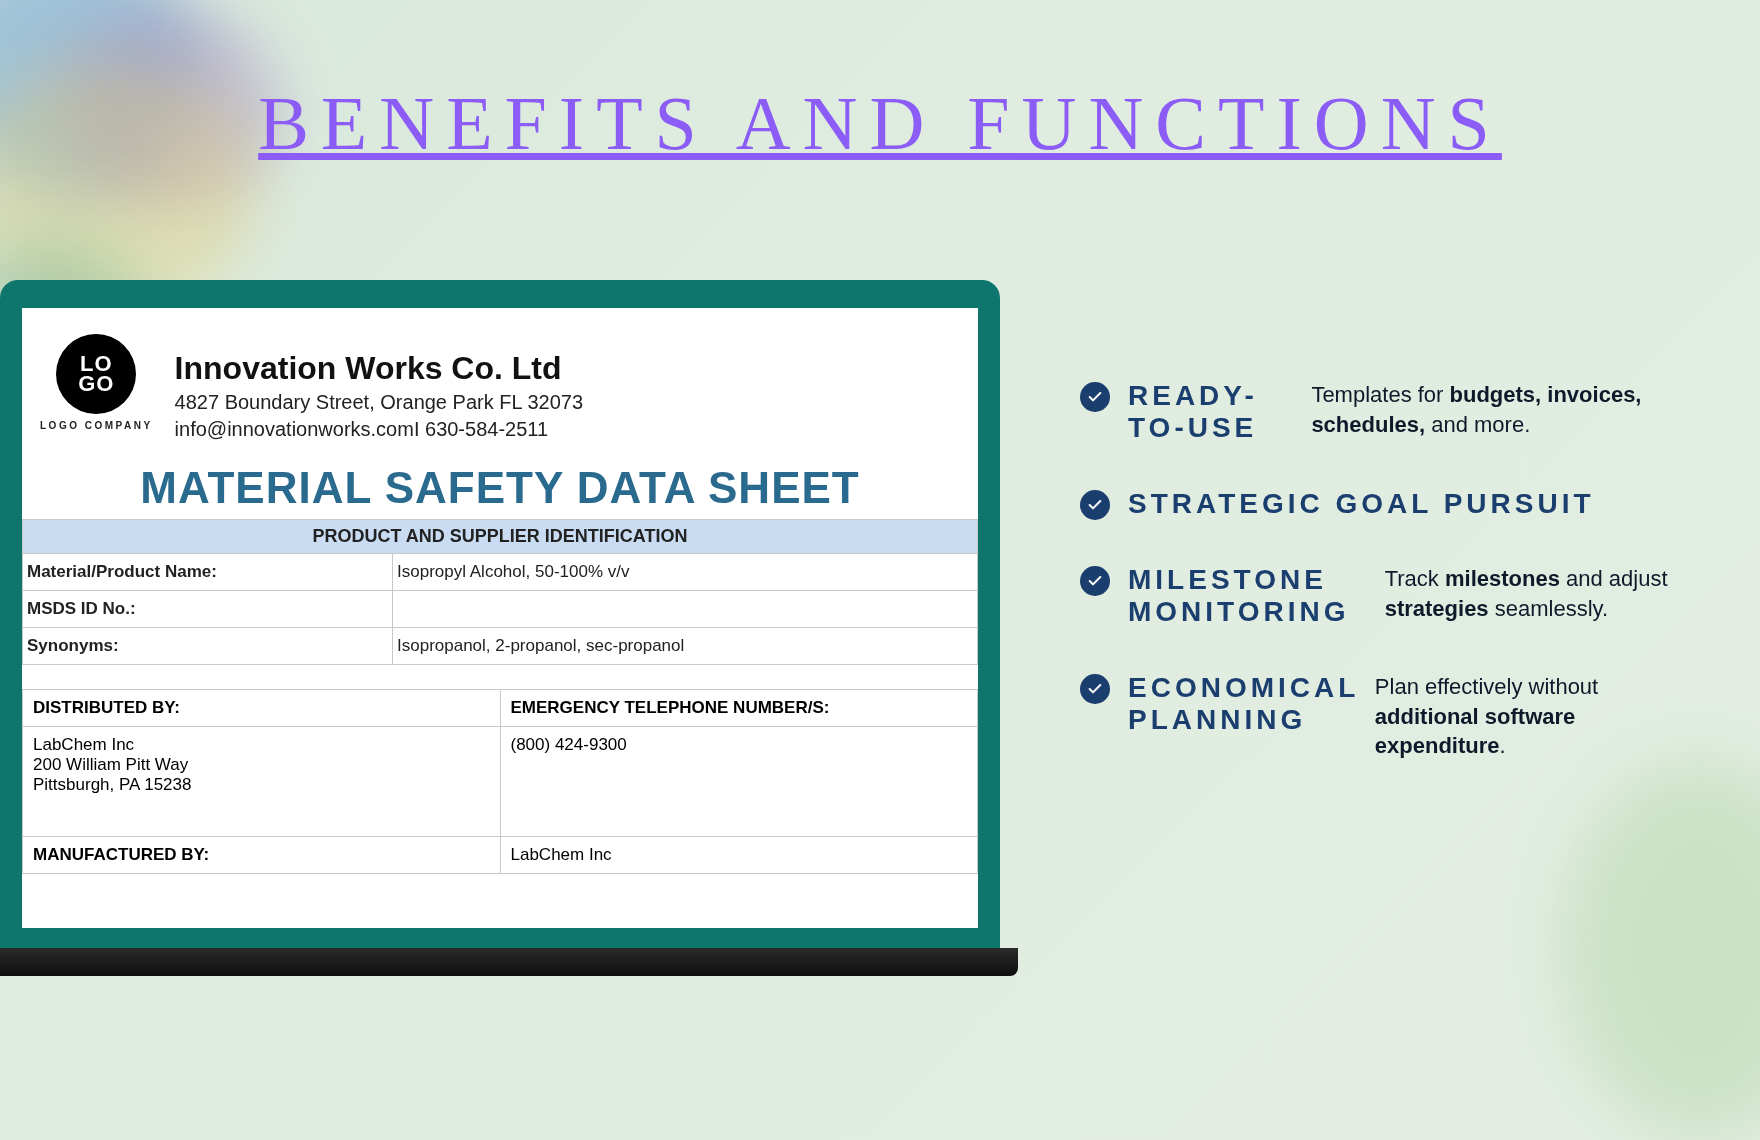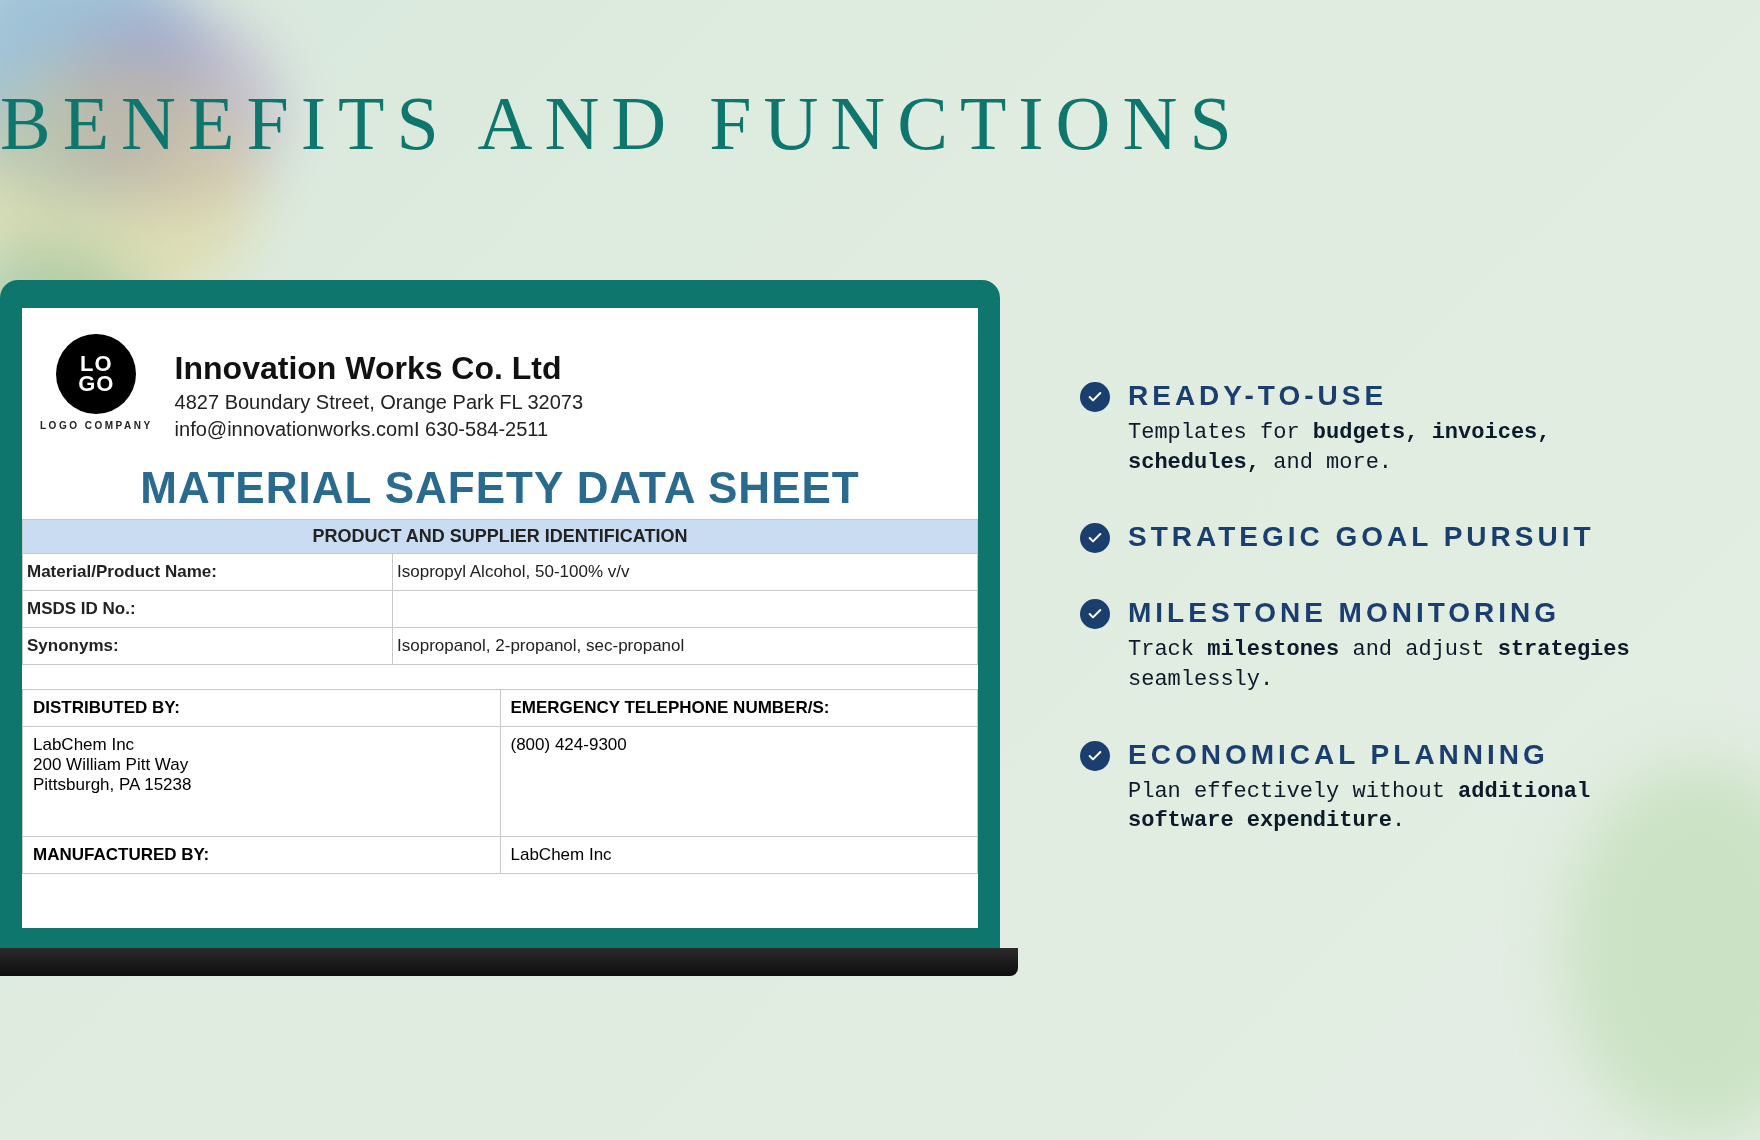--- a/index.html
+++ b/index.html
@@ -18,27 +18,28 @@
 .blob3 { width: 300px; height: 260px; background: #e2cf7a; top: 60px; left: -40px; opacity: 0.4; }
 .blob4 { width: 200px; height: 200px; background: #7fb691; top: 240px; left: -50px; opacity: 0.45; }
 .blob5 { width: 280px; height: 380px; background: #b5d8a8; top: 760px; right: -80px; opacity: 0.5; }
 
 
 .title {
   position: absolute;
   top: 80px;
   left: 0;
   right: 0;
-  text-align: left;
+  text-align: center;
   font-size: 76px;
   font-weight: 400;
-  color: #0f766e;
+  color: #8b5cf6;
   letter-spacing: 12px;
   font-family: Georgia, "Times New Roman", serif;
   font-stretch: expanded;
+  text-decoration: underline;
 }
 
 
 .laptop {
   position: absolute;
   left: 0;
   top: 280px;
   width: 1020px;
   height: 720px;
 }
@@ -124,28 +125,28 @@
   flex-direction: column;
   gap: 44px;
 }
 .benefit { display: flex; gap: 18px; align-items: flex-start; }
 .chk {
   width: 30px; height: 30px; border-radius: 50%; background: #1a3e6e; color: #fff;
   display: flex; align-items: center; justify-content: center; flex-shrink: 0;
   margin-top: 2px;
 }
 .chk svg { width: 16px; height: 16px; }
-.b-body { display: flex; flex-direction: column; gap: 6px; }
+.b-body { display: flex; flex-direction: row; gap: 16px; }
 .b-title {
   font-size: 28px;
   font-weight: 800;
   color: #1a3e6e;
   letter-spacing: 4px;
 }
-.b-desc { font-size: 22px; color: #0d1a2a; line-height: 1.35; font-family: Liberation Mono, monospace; }
+.b-desc { font-size: 22px; color: #0d1a2a; line-height: 1.35; }
 .b-desc .bold { font-weight: 700; }
 </style>
 </head>
 <body>
 
 <div class="blob blob1"></div>
 <div class="blob blob2"></div>
 <div class="blob blob3"></div>
 <div class="blob blob4"></div>
 <div class="blob blob5"></div>

